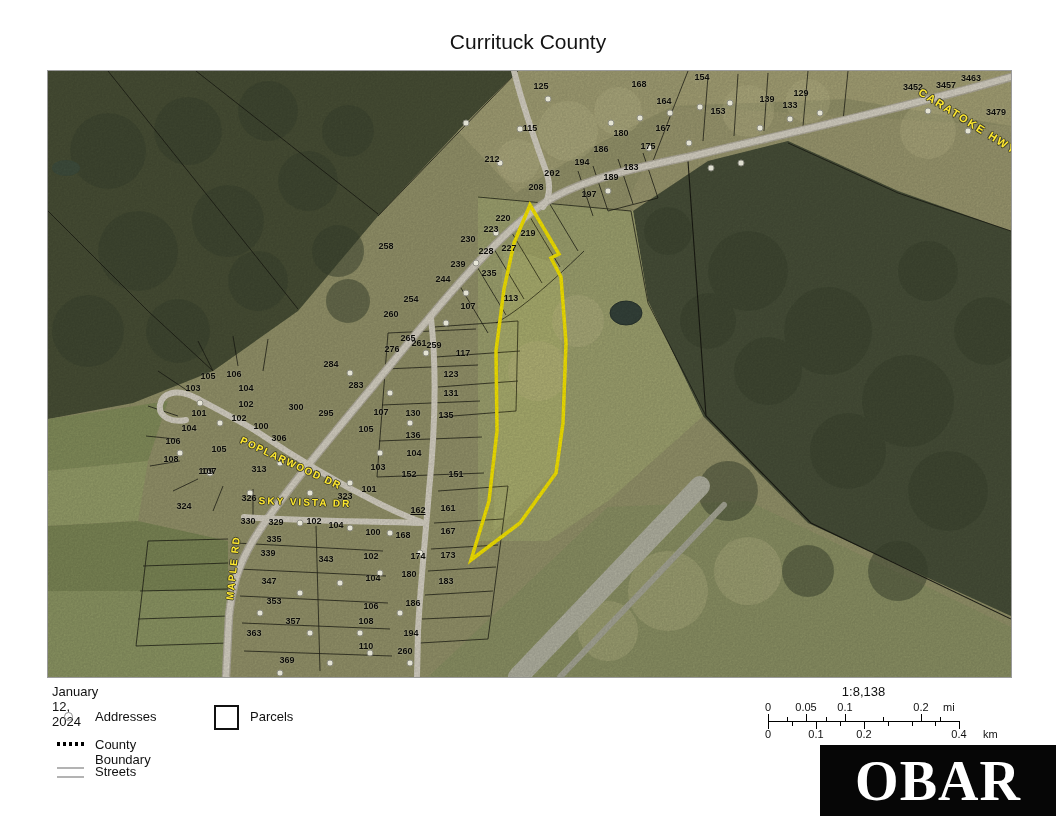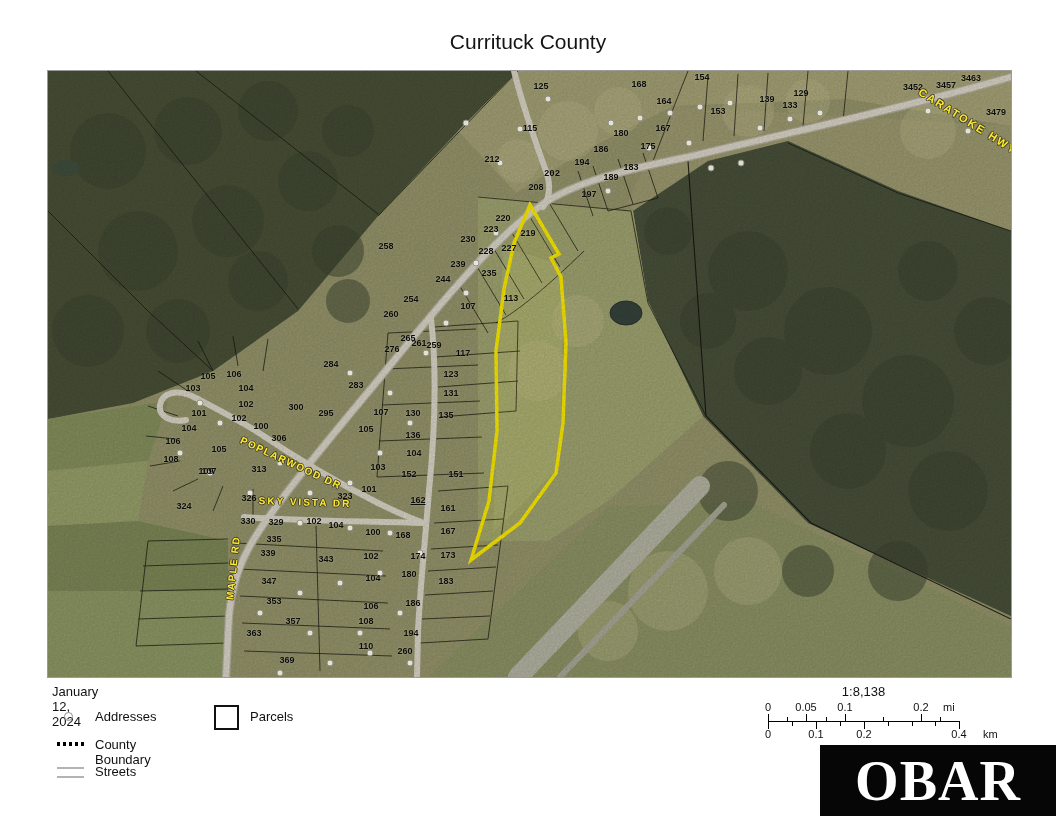--- a/index.html
+++ b/index.html
@@ -322,21 +322,21 @@
       <span class="plabel" style="left: 365px; top: 342px;">130</span>
       <span class="plabel" style="left: 398px; top: 344px;">135</span>
       <span class="plabel" style="left: 318px; top: 358px;">105</span>
       <span class="plabel" style="left: 365px; top: 364px;">136</span>
       <span class="plabel" style="left: 366px; top: 382px;">104</span>
       <span class="plabel" style="left: 330px; top: 396px;">103</span>
       <span class="plabel" style="left: 361px; top: 403px;">152</span>
       <span class="plabel" style="left: 408px; top: 403px;">151</span>
       <span class="plabel" style="left: 321px; top: 418px;">101</span>
       <span class="plabel" style="left: 297px; top: 425px;">323</span>
-      <span class="plabel" style="left: 370px; top: 429px; text-decoration: underline;">162</span>
+      <span class="plabel" style="left: 370px; top: 439px; text-decoration: underline;">162</span>
       <span class="plabel" style="left: 400px; top: 437px;">161</span>
       <span class="plabel" style="left: 288px; top: 454px;">104</span>
       <span class="plabel" style="left: 325px; top: 461px;">100</span>
       <span class="plabel" style="left: 355px; top: 464px;">168</span>
       <span class="plabel" style="left: 400px; top: 460px;">167</span>
       <span class="plabel" style="left: 323px; top: 485px;">102</span>
       <span class="plabel" style="left: 370px; top: 485px;">174</span>
       <span class="plabel" style="left: 400px; top: 484px;">173</span>
       <span class="plabel" style="left: 160px; top: 305px;">105</span>
       <span class="plabel" style="left: 186px; top: 303px;">106</span>

